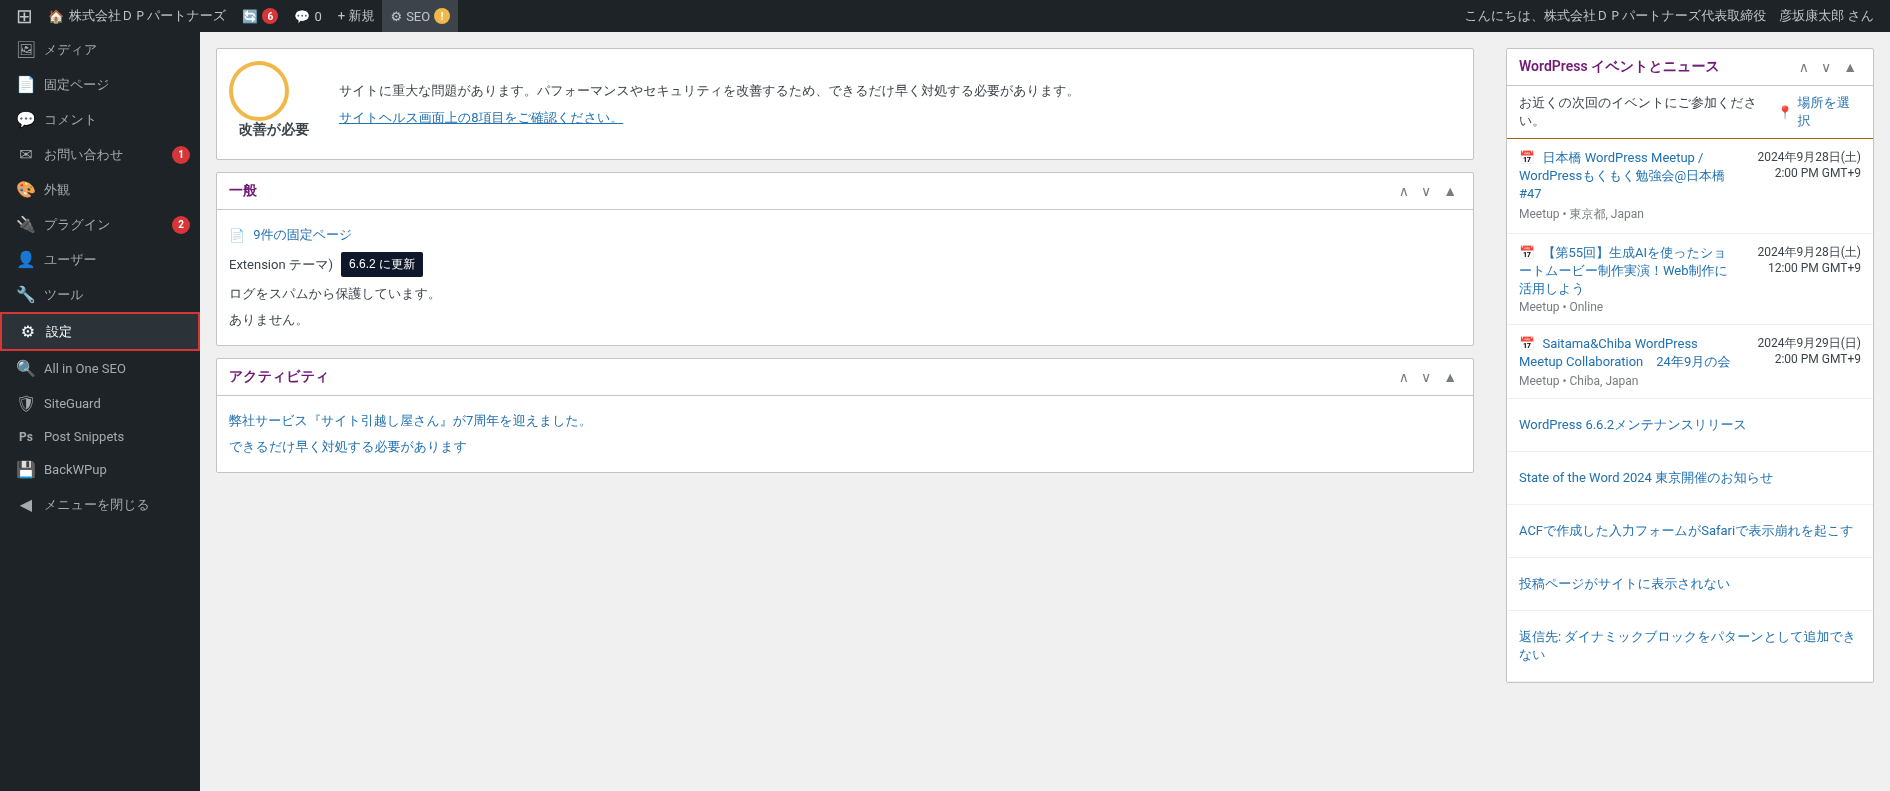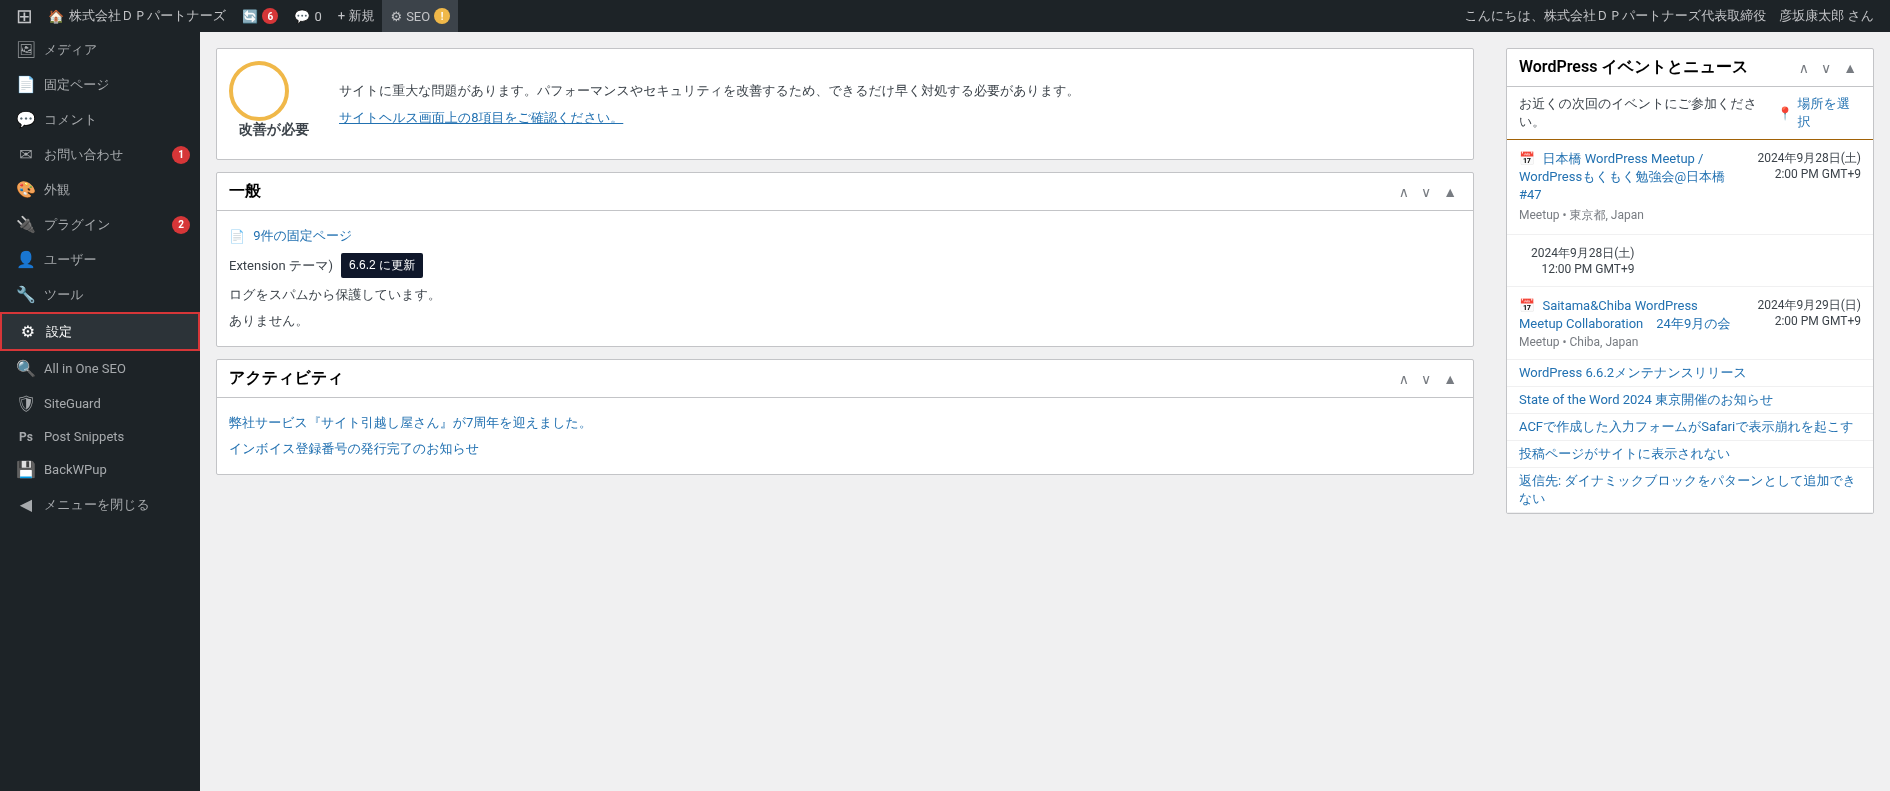--- a/index.html
+++ b/index.html
@@ -134,23 +134,23 @@
       border-radius: 2px;
     }
     .postbox-header {
       display: flex;
       align-items: center;
       justify-content: space-between;
       padding: 8px 12px;
       border-bottom: 1px solid #c3c4c7;
     }
     .postbox-title {
-      font-size: 16px;
+      font-size: 14px;
       font-weight: 600;
-      color: #000000;
+      color: #701a75;
     }
     .postbox-controls {
       display: flex;
       gap: 4px;
     }
     .postbox-ctrl-btn {
       background: none;
       border: none;
       cursor: pointer;
       color: #787c82;
@@ -250,21 +250,21 @@
     .intro-row {
       display: flex;
       align-items: center;
       justify-content: space-between;
       padding: 8px 12px;
       border-bottom: 1px solid #a16207;
       font-size: 13px;
       color: #3c434a;
     }
     .news-link-item {
-      padding: 4px 12px;
+      padding: 17px 12px;
       border-bottom: 1px solid #f0f0f1;
     }
     .news-link-item a { color: #2271b1; text-decoration: none; font-size: 13px; }
   </style>
 </head>
 <body>
 
 <div id="wpadminbar">
   <div class="adminbar-item">
     <span style="font-size:20px; color:#c3c4c7;">⊞</span>
@@ -414,21 +414,21 @@
             <button class="postbox-ctrl-btn">∧</button>
             <button class="postbox-ctrl-btn">∨</button>
             <button class="postbox-ctrl-btn">▲</button>
           </div>
         </div>
         <div class="postbox-content">
           <div class="widget-row">
             <a style="color:#2271b1; font-size:13px;">弊社サービス『サイト引越し屋さん』が7周年を迎えました。</a>
           </div>
           <div class="widget-row">
-            <a style="color:#2271b1; font-size:13px;">インボイス登録番号の発行完了のお知らせ</a>
+            <a style="color:#2271b1; font-size:13px;">できるだけ早く対処する必要があります</a>
           </div>
         </div>
       </div>
 
     </div>
 
     <div class="right-panel">
       <div class="news-postbox postbox">
         <div class="postbox-header">
           <span class="postbox-title">WordPress イベントとニュース</span>
@@ -456,20 +456,25 @@
             </div>
             <div style="text-align:right; flex-shrink:0; min-width:110px;">
               <div class="news-event-date">2024年9月28日(土)</div>
               <div class="news-event-date">2:00 PM GMT+9</div>
             </div>
           </div>
         </div>
 
         <div class="news-item">
           <div class="news-event-row">
+            <div>
+              <span class="event-cal-icon">📅</span>
+              <a class="news-event-title">【第55回】生成AIを使ったショートムービー制作実演！Web制作に活用しよう</a>
+              <div class="news-event-meta">Meetup • Online</div>
+            </div>
             <div style="text-align:right; flex-shrink:0; min-width:110px;">
               <div class="news-event-date">2024年9月28日(土)</div>
               <div class="news-event-date">12:00 PM GMT+9</div>
             </div>
           </div>
         </div>
 
         <div class="news-item">
           <div class="news-event-row">
             <div>

